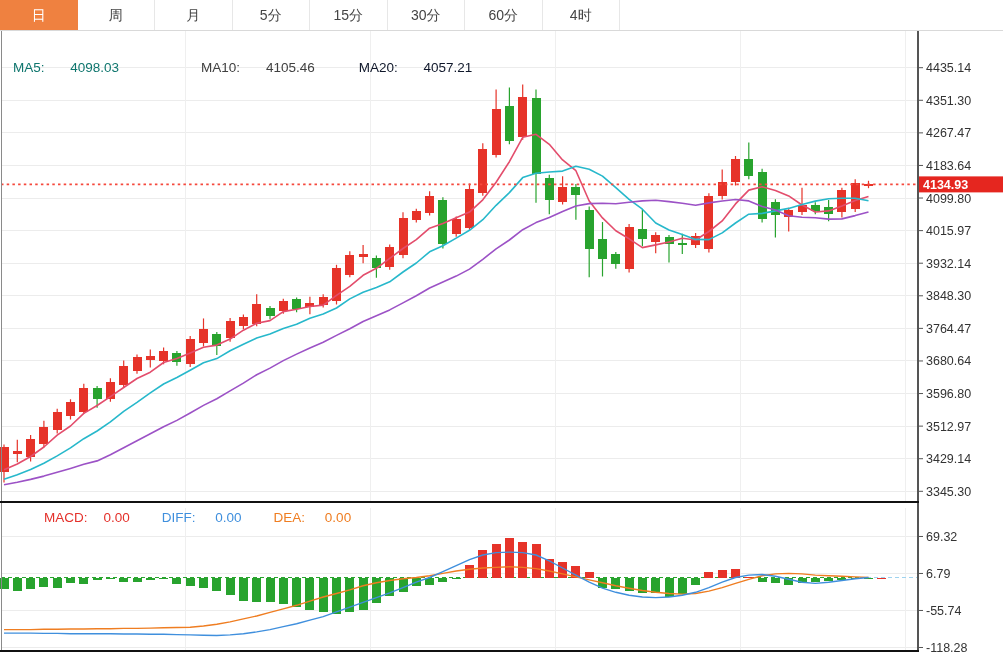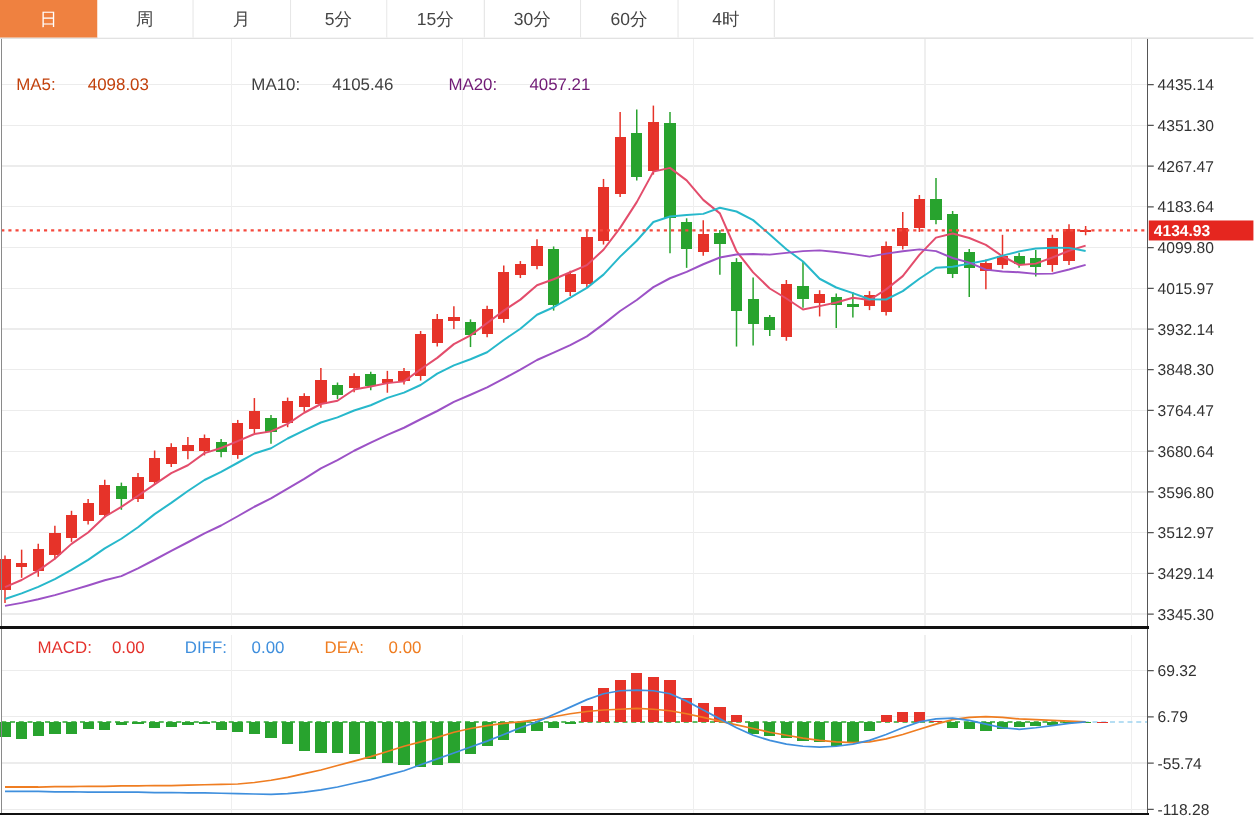--- a/index.html
+++ b/index.html
@@ -10,21 +10,21 @@
   .tab{width:77.5px;height:30px;line-height:30px;text-align:center;font-size:14px;color:#444;
        border-right:1px solid #e7e7e7;box-sizing:border-box;cursor:pointer;background:#fff;}
   .tab.active{background:#ef8140;color:#fff;border-right:none;}
   svg{position:absolute;left:0;top:0;z-index:1;}
   .overlay{position:absolute;z-index:4;font-size:13.5px;white-space:nowrap;pointer-events:none;}
   .ohlc-row{left:13px;top:39px;}
   .ohlc-row .lab{color:#222;}
   .ohlc-row .val{color:#e4312b;margin-right:17px;}
   .ma-row{left:13px;top:60px;}
   .ma-row span{margin-right:22px;}
-  .macd-row{left:30px;top:510px;}
+  .macd-row{left:44px;top:510px;}
   .macd-row span{margin-right:16px;}
 </style>
 </head>
 <body>
 
 <div class="app">
   <div class="tabbar">
       <div class="tab active" style="background: rgb(239, 129, 64);">日</div>
       <div class="tab">周</div>
       <div class="tab">月</div>
@@ -330,19 +330,19 @@
         <text x="926" y="651.986276" font-size="12.5" fill="#333333">-118.28</text>
       </g>
       <g>
         <rect x="919" y="176.38562280000002" width="84" height="16" fill="#e5261f"></rect>
         <text x="923" y="188.88562280000002" font-size="12.5" font-weight="bold" fill="#ffffff">4134.93</text>
       </g>
     </svg>
 
 
   <div class="overlay ma-row">
-    <span id="ma5span" style="color: #c2410c;"><span>MA5:</span> <span>4098.03</span></span><span id="ma10span" style="color: #404040; margin-left: 38px;"><span>MA10:</span> <span>4105.46</span></span><span id="ma20span" style="color: #701a75; margin-top: 44px;"><span>MA20:</span> <span>4057.21</span></span>
+    <span id="ma5span" style="color: #0f766e;"><span>MA5:</span> <span>4098.03</span></span><span id="ma10span" style="color: #404040; margin-left: 38px;"><span>MA10:</span> <span>4105.46</span></span><span id="ma20span" style="color: #0f172a; margin-top: 44px;"><span>MA20:</span> <span>4057.21</span></span>
   </div>
 
   <div class="overlay macd-row">
     <span id="macdspan" style="color: rgb(228, 49, 43);"><span>MACD:</span><span>0.00</span></span><span id="diffspan" style="color: rgb(63, 143, 221);"><span>DIFF:</span> <span>0.00</span></span><span id="deaspan" style="color: rgb(239, 125, 33);"><span>DEA:</span> <span>0.00</span></span>
   </div>
 </div>
 
 </body></html>

